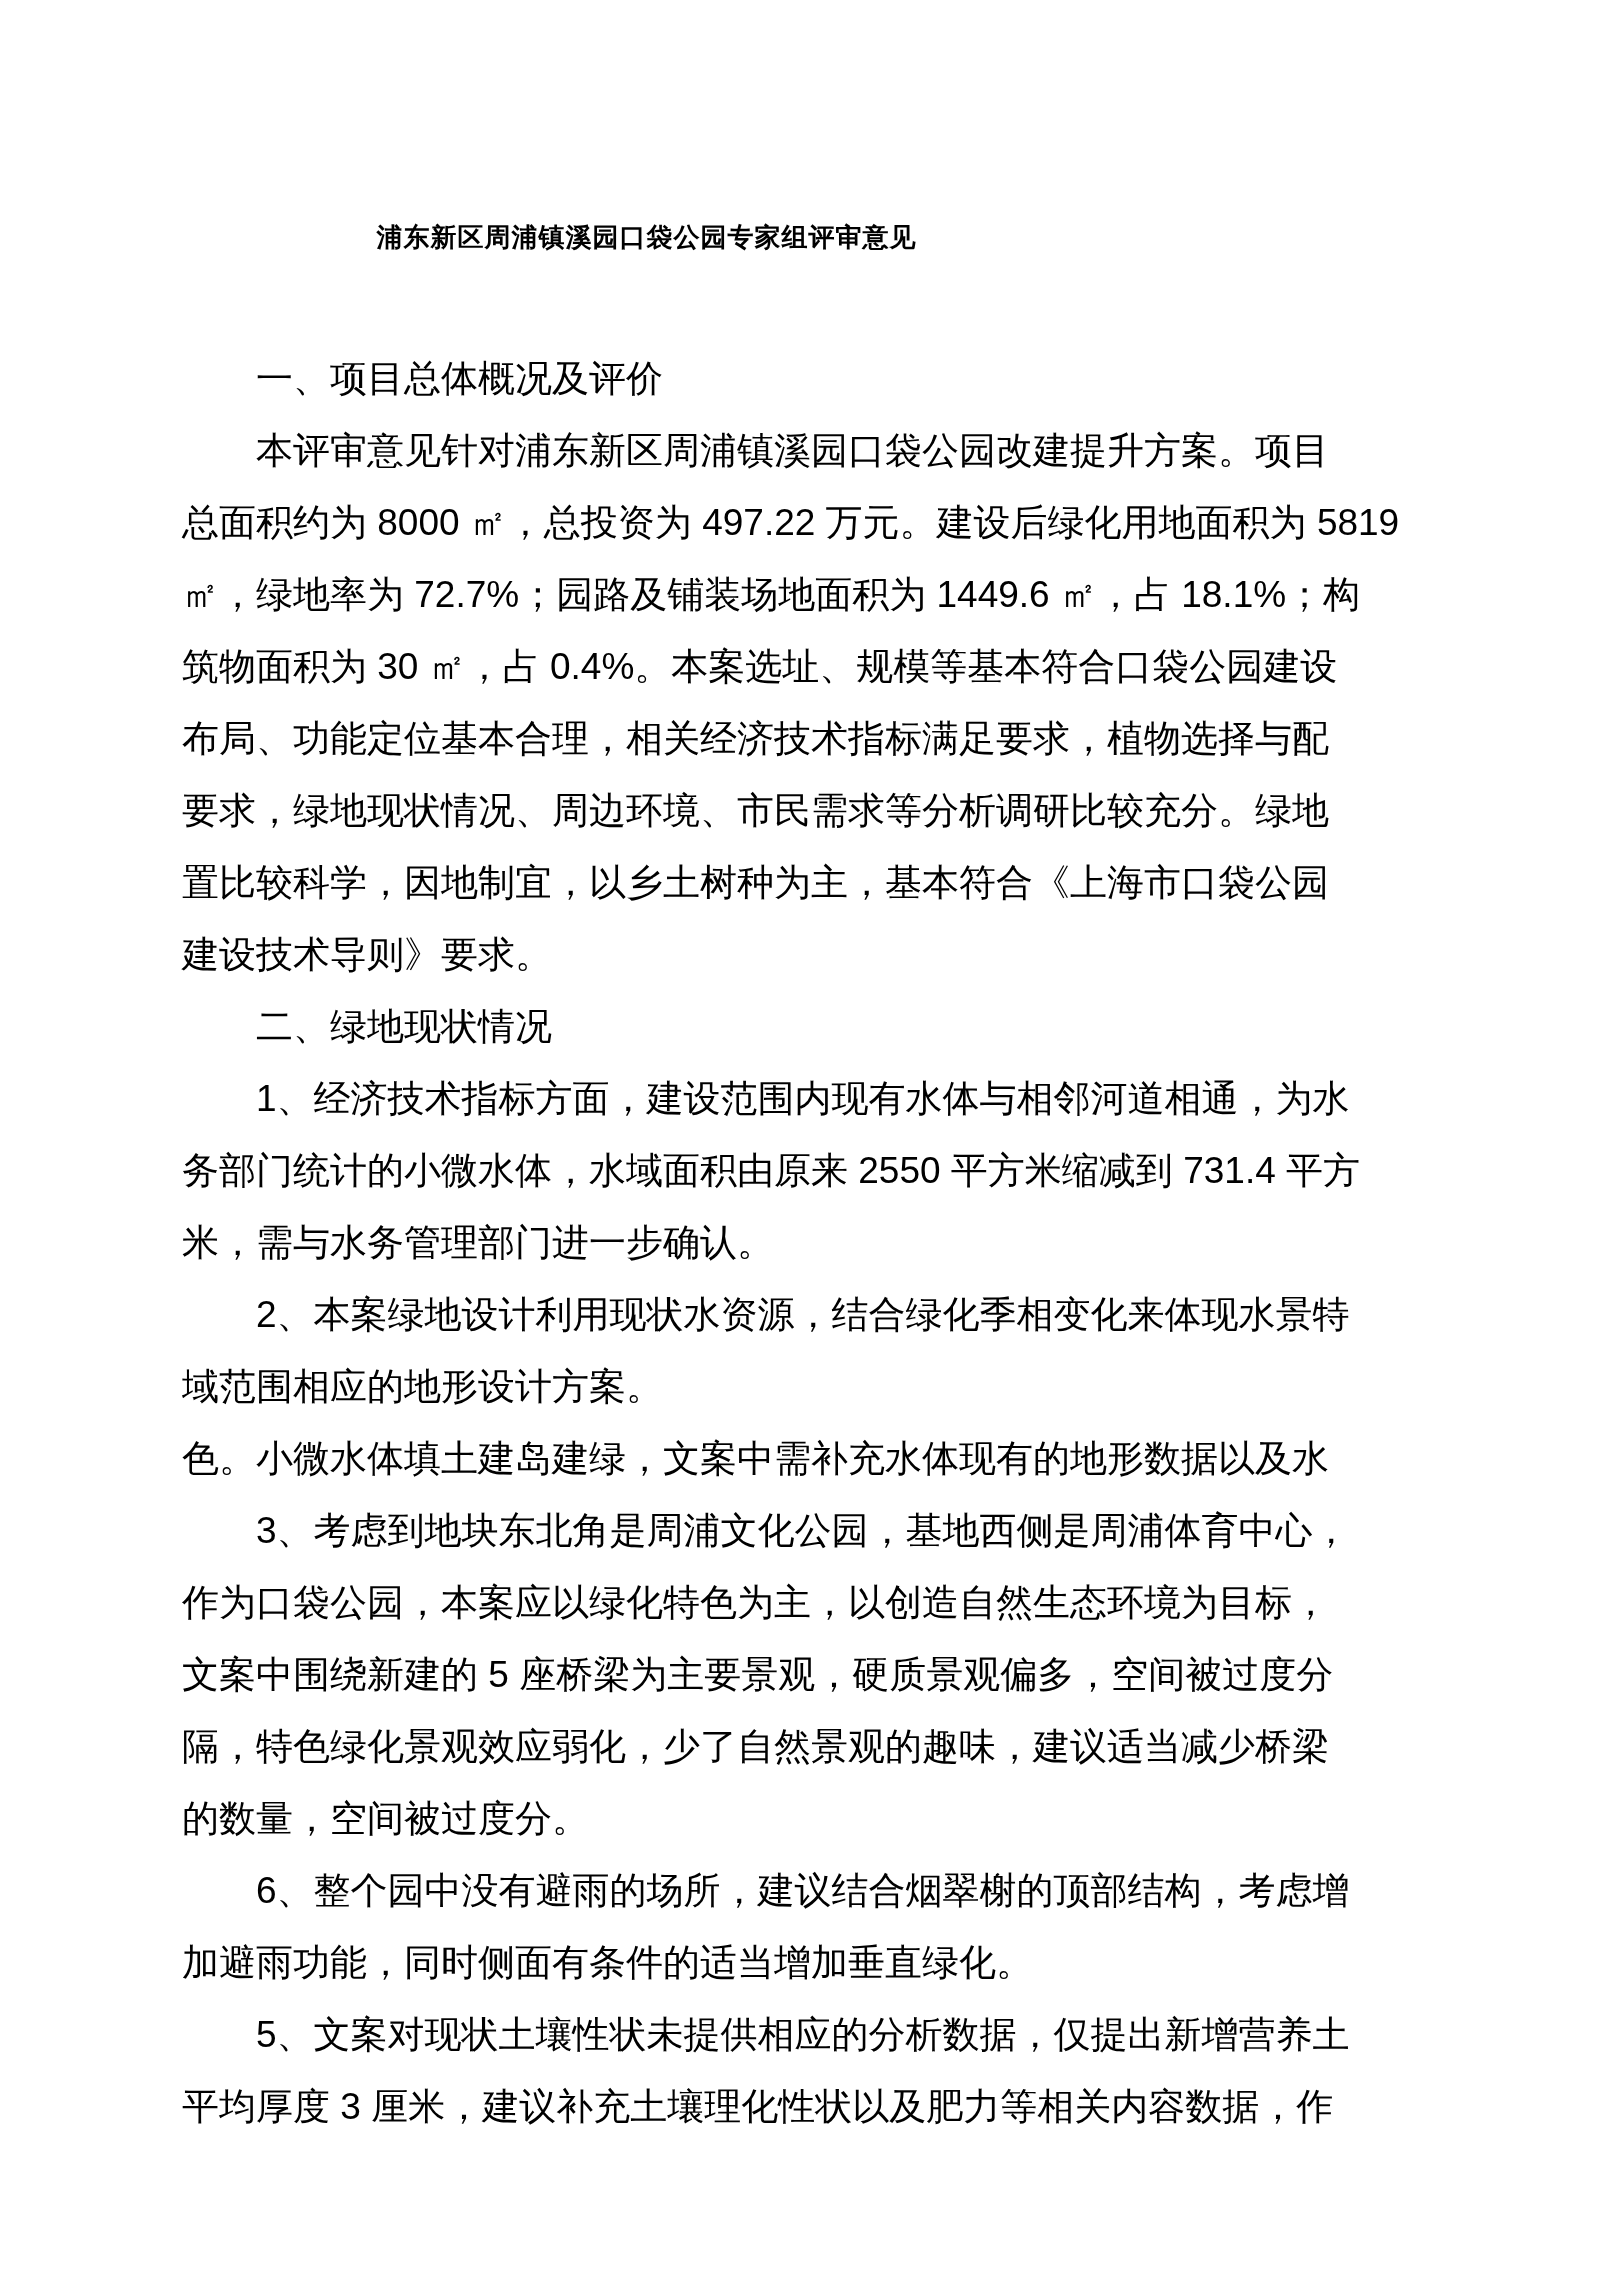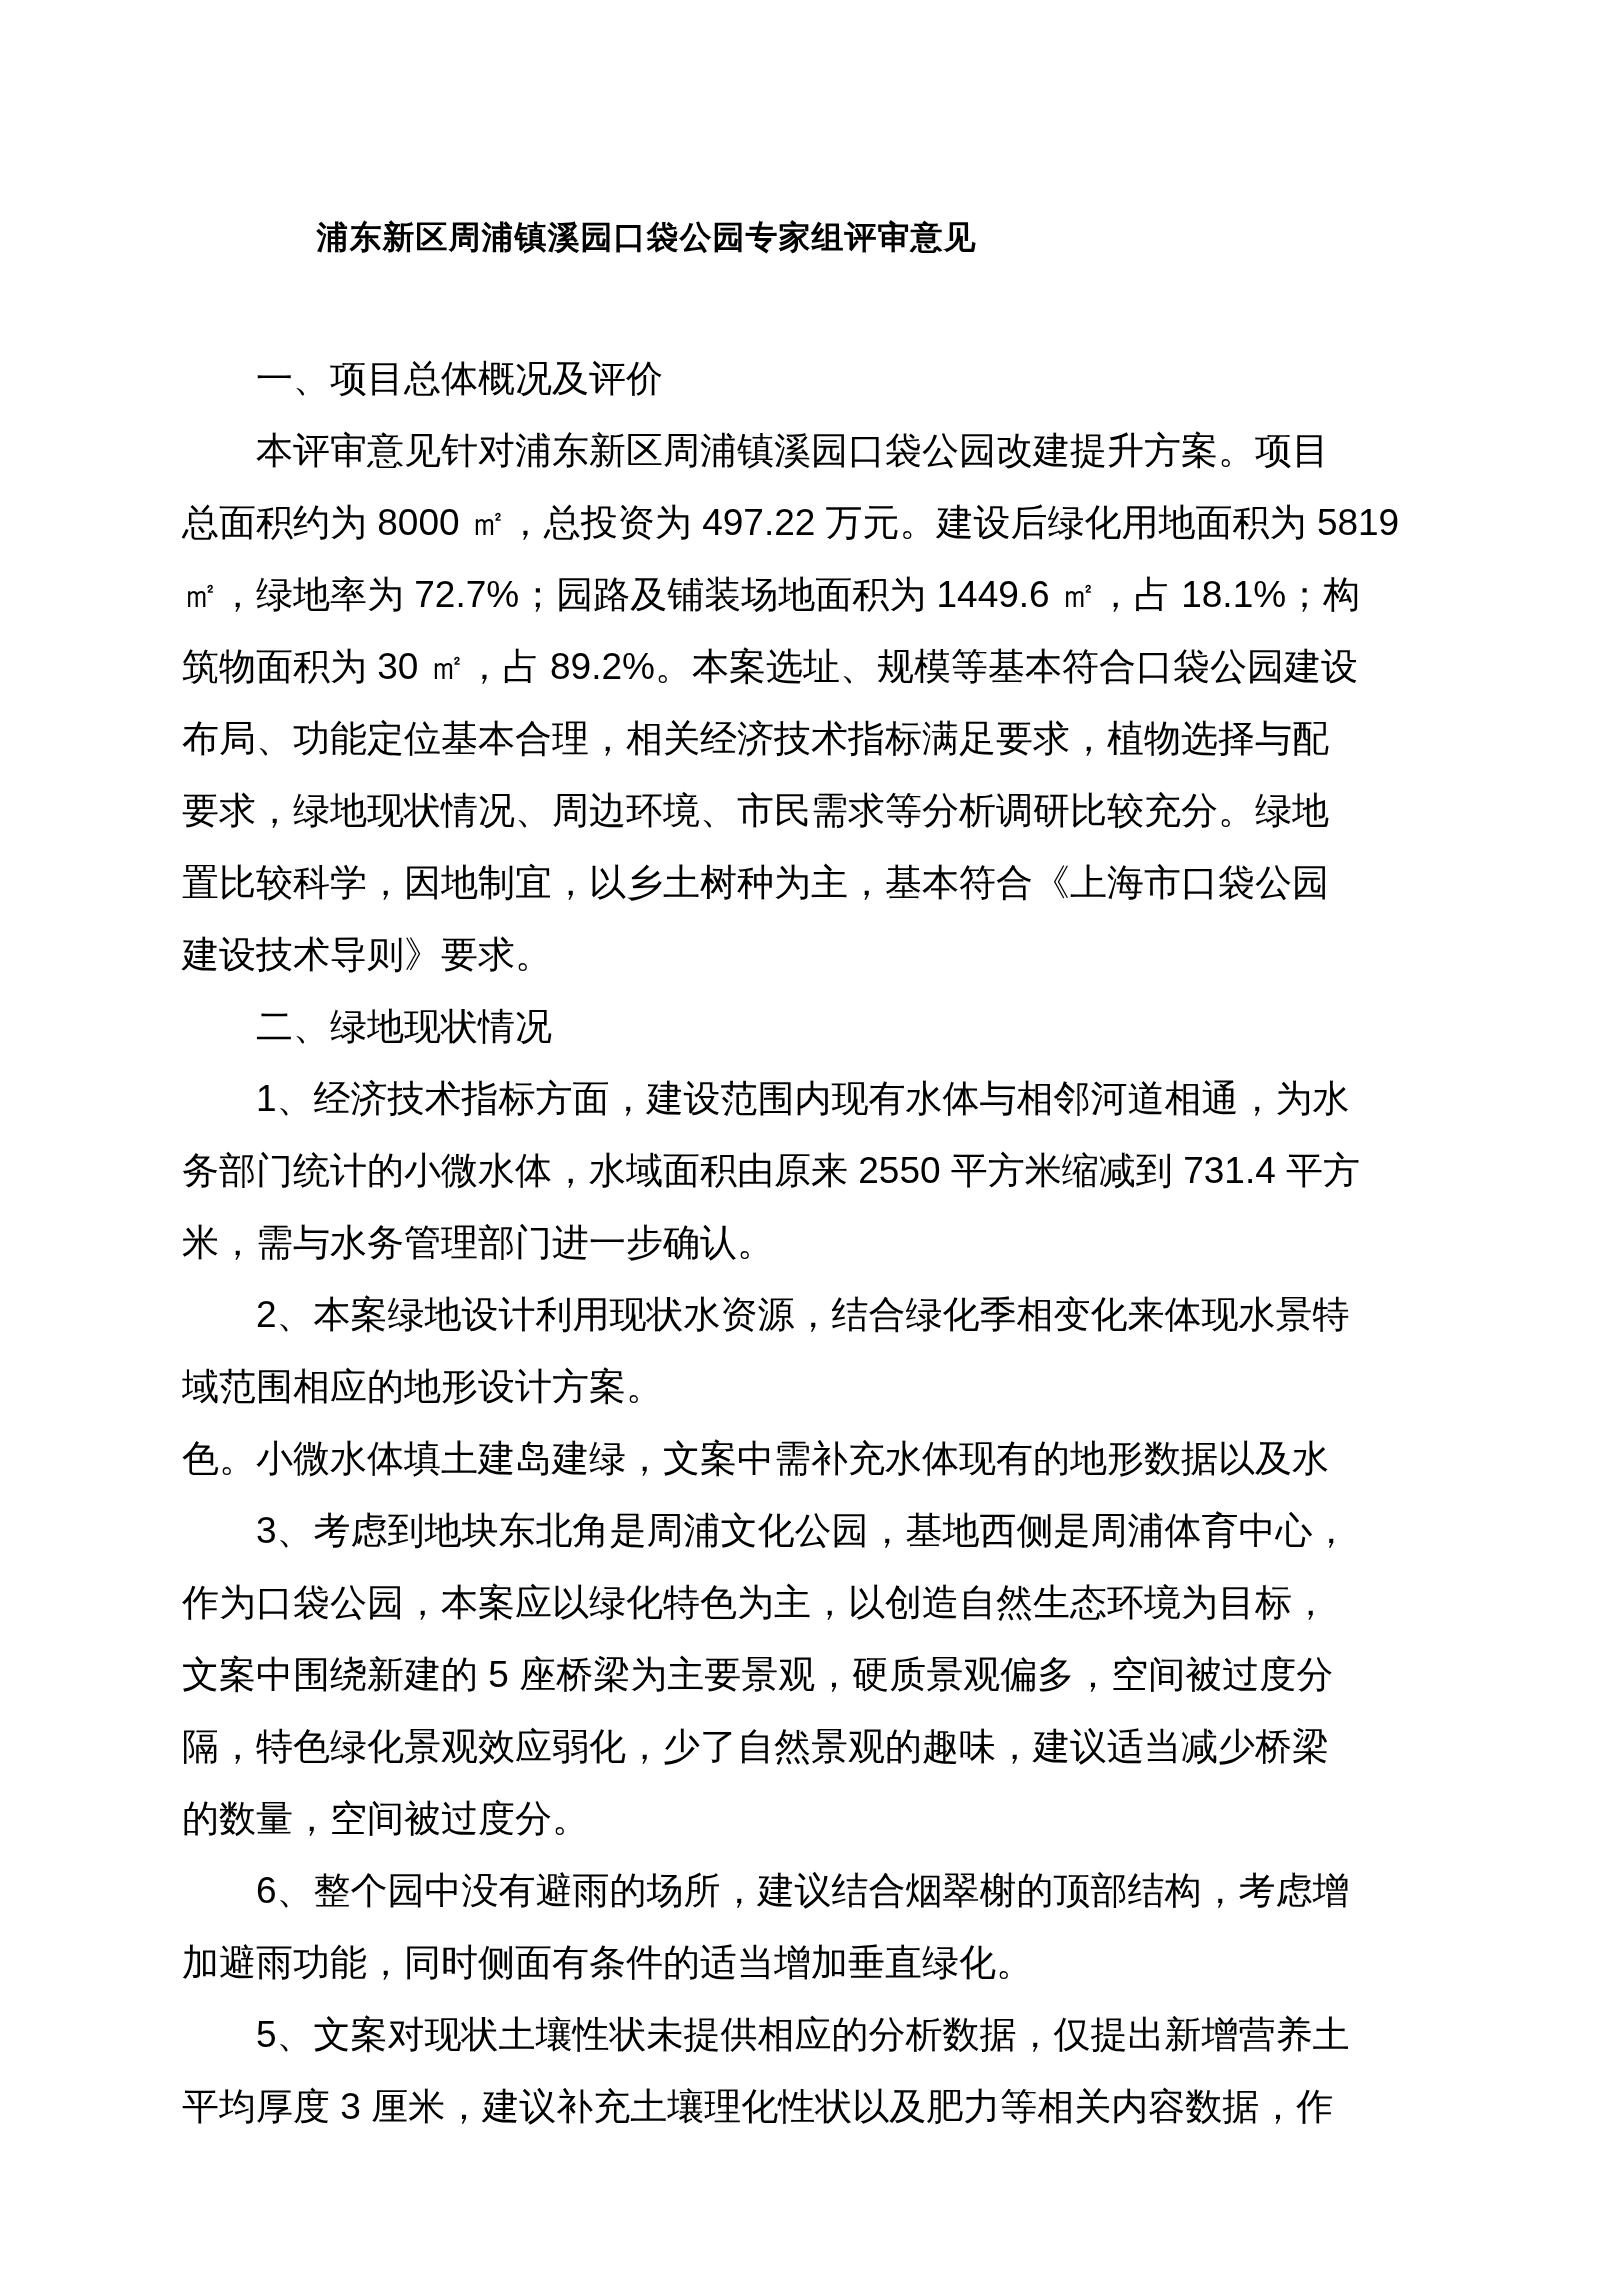--- a/index.html
+++ b/index.html
@@ -23,21 +23,21 @@
       background: #ffffff;
     }
     .title {
       position: absolute;
       left: 0;
       top: 208px;
       width: 1293px;
       text-align: center;
       font-family: "DejaVu Sans", sans-serif;
       font-weight: bold;
-      font-size: 32px;
+      font-size: 26px;
       line-height: 59px;
       letter-spacing: 1px;
     }
     .body-text {
       position: absolute;
       left: 182px;
       top: 343px;
       width: 1274px;
       font-family: Liberation Sans, sans-serif;
       font-size: 37px;
@@ -58,21 +58,21 @@
 <div class="page">
   <div class="title">浦东新区周浦镇溪园口袋公园专家组评审意见</div>
 
   <div class="body-text">
 
     <span class="line indent">一、项目总体概况及评价</span>
     <div>
       <span class="line indent">本评审意见针对浦东新区周浦镇溪园口袋公园改建提升方案。项目</span>
       <span class="line">总面积约为 8000 ㎡，总投资为 497.22 万元。建设后绿化用地面积为 5819</span>
       <span class="line">㎡，绿地率为 72.7%；园路及铺装场地面积为 1449.6 ㎡，占 18.1%；构</span>
-      <span class="line">筑物面积为 30 ㎡，占 89.2%。本案选址、规模等基本符合口袋公园建设</span>
+      <span class="line">筑物面积为 30 ㎡，占 0.4%。本案选址、规模等基本符合口袋公园建设</span>
       <span class="line">布局、功能定位基本合理，相关经济技术指标满足要求，植物选择与配</span>
       <span class="line">要求，绿地现状情况、周边环境、市民需求等分析调研比较充分。绿地</span>
       <span class="line">置比较科学，因地制宜，以乡土树种为主，基本符合《上海市口袋公园</span>
       <span class="line">建设技术导则》要求。</span>
     </div>
 
     <span class="line indent">二、绿地现状情况</span>
 
     <div>
       <span class="line indent">1、经济技术指标方面，建设范围内现有水体与相邻河道相通，为水</span>

